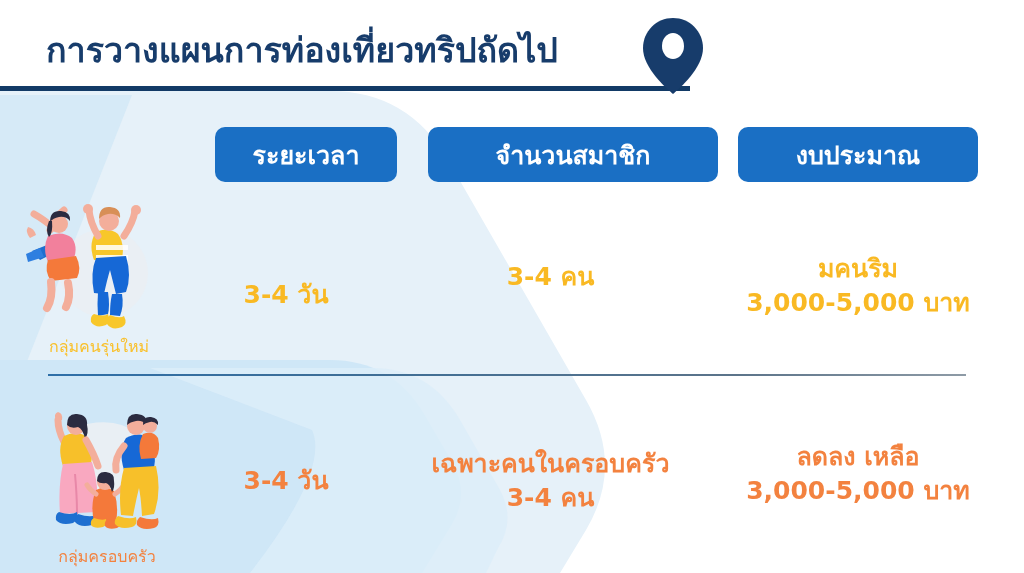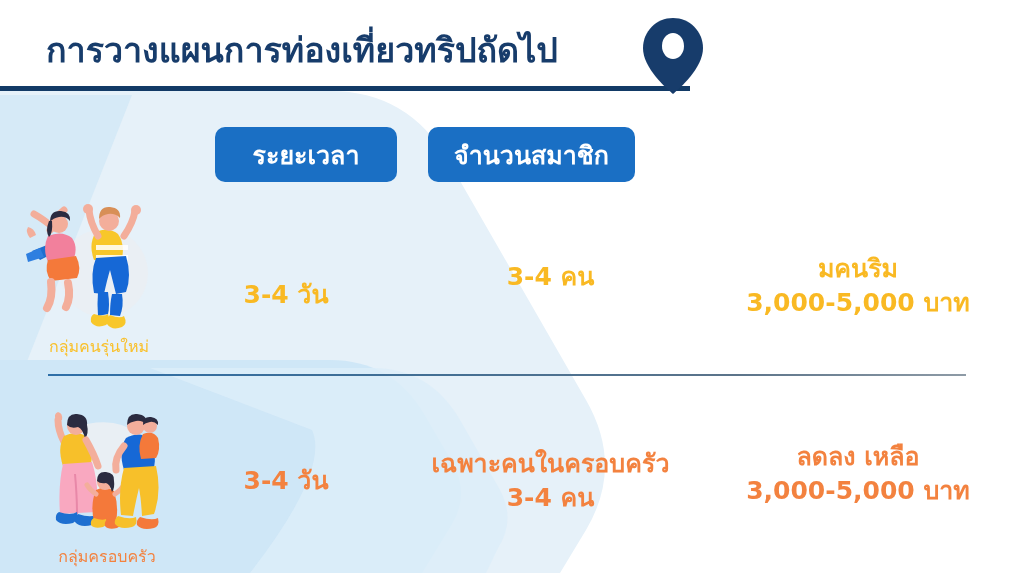--- a/index.html
+++ b/index.html
@@ -38,21 +38,21 @@
   
   .col-buttons{ position:absolute; left:0; top:0; width:1024px; height:573px; z-index:5; pointer-events:none; }
   .col-btn{
     position:absolute; top:127px; height:55px;
     background:#1A6FC4; border-radius:10px;
     display:flex; align-items:center; justify-content:center;
     color:#ffffff; font-size:25px; font-weight:bold; white-space:nowrap;
     pointer-events:auto;
   }
   .col-btn.c0{ left:195px;  width:182px;margin-left:20px; }
-  .col-btn.c1{ left:428px;  width:207px; }
+  .col-btn.c1{ left:428px;  width:290px; }
   .col-btn.c2{ left:738px;  width:240px; }
 
   
   .row{ position:absolute; left:0; width:921px; z-index:5; }
   .row.r0{ top:200px; height:165px; }
   .row.r1{ top:392px; height:170px; }
 
   .cell{
     position:absolute; text-align:center; font-weight:bold;
     line-height:34px; white-space:nowrap;
@@ -118,20 +118,21 @@
       <svg viewBox="0 0 64 80" xmlns="http://www.w3.org/2000/svg">
         <path d="M32 2 C15.4 2 2 15.4 2 32 C2 52 25 72 32 78 C39 72 62 52 62 32 C62 15.4 48.6 2 32 2 Z" fill="#173C6B"></path>
         <ellipse cx="32" cy="30" rx="11" ry="13" fill="#ffffff"></ellipse>
       </svg>
     </div>
   </div>
 
   <div class="col-buttons">
     <div class="col-btn c0">ระยะเวลา</div>
     <div class="col-btn c1">จำนวนสมาชิก</div>
+    <div class="col-btn c2">งบประมาณ</div>
   </div>
 
   <div class="row r0">
     <div class="cell c0">
       <span class="l1">3-4 วัน</span>
       <span class="l2"></span>
     </div>
     <div class="cell c1">
       <span class="l2">3-4 คน</span>
     </div>

